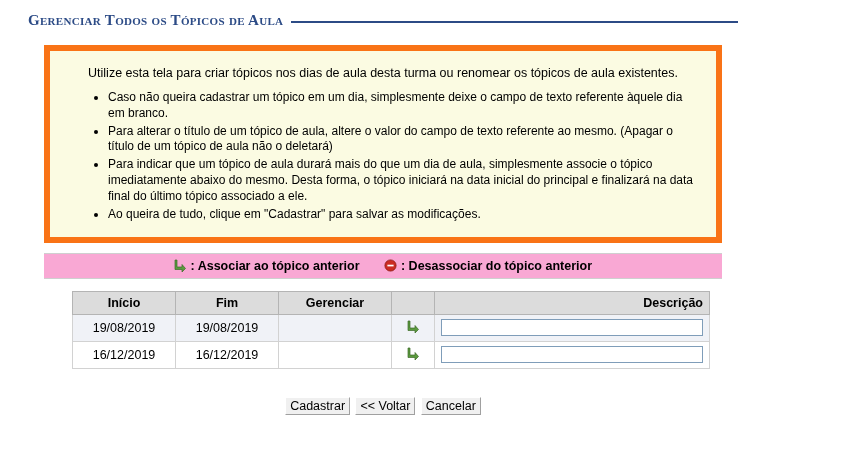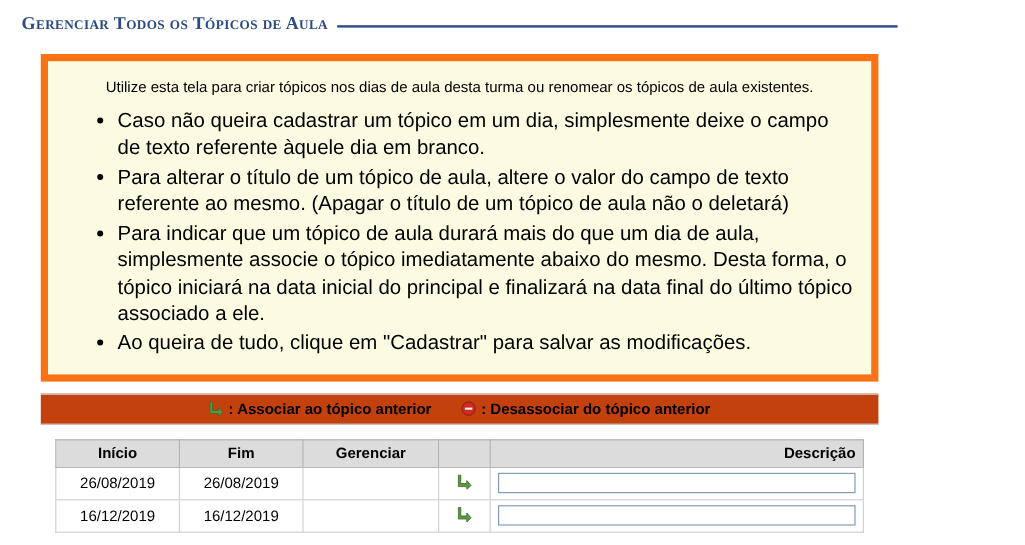--- a/index.html
+++ b/index.html
@@ -13,21 +13,21 @@
     font-family: "Liberation Sans", sans-serif;
     font-size: 12px;
     color: #000000;
     overflow: hidden;
   }
   .page {
     position: relative;
     width: 766px;
     height: 454px;
     box-sizing: border-box;
-    padding: 0 18px;
+    padding: 0 28px;
   }
 
   
   .page-title-row {
     display: flex;
     align-items: center;
     padding-top: 12px;
     padding-bottom: 2px;
   }
   .page-title {
@@ -58,33 +58,33 @@
   }
   .info-lead {
     text-align: center;
     font-size: 12.5px;
     padding: 4px 20px 8px 20px;
     line-height: 1.35;
   }
   .info-list {
     margin: 0;
     padding-left: 44px;
-    font-size: 17px;
+    font-size: 12px;
     line-height: 1.32;
   }
   .info-list li {
     margin-bottom: 2px;
   }
 
   
   .legend-bar {
     margin: 10px 16px 0 16px;
     border-top: 1px solid #cfcfcf;
     border-bottom: 1px solid #cfcfcf;
-    background: #c2410c;
+    background: #f9a8d4;
     padding: 5px 0 5px 0;
     text-align: center;
     font-size: 12.5px;
     font-weight: bold;
   }
   .legend-item {
     display: inline-block;
     white-space: nowrap;
     margin: 0 6px;
   }
@@ -105,21 +105,21 @@
   .icon-disassoc {
     display: inline-block;
     width: 13px;
     height: 13px;
     vertical-align: -2px;
   }
   .icon-disassoc svg { display: block; }
 
   
   .table-wrap {
-    margin: 12px 28px 0 28px;
+    margin: 12px 28px 0 44px;
   }
   table.topics {
     border-collapse: collapse;
     width: 100%;
     border: 1px solid #9a9a9a;
     background: #ffffff;
   }
   table.topics thead th {
     background: #dcdcdc;
     border: 1px solid #b4b4b4;
@@ -234,36 +234,36 @@
           <th style="width:90px">Início</th>
           <th style="width:90px">Fim</th>
           <th style="width:100px">Gerenciar</th>
           <th style="width:30px"></th>
           <th class="desc-h">Descrição</th>
         </tr>
       </thead>
       <tbody>
 
 
-
-        <tr class="odd">
-          <td class="col-inicio">26/08/2019</td>
-          <td class="col-fim">26/08/2019</td>
+        <tr class="even">
+          <td class="col-inicio">19/08/2019</td>
+          <td class="col-fim">19/08/2019</td>
           <td class="col-mod"></td>
           <td class="col-icon">
             <button class="icon-btn">
               <svg width="13" height="13" viewBox="0 0 13 13">
                 <path d="M3 1 L3 8 L8 8 L8 5.5 L11.5 9.5 L8 13 L8 10.5 L1 10.5 L1 1 Z" fill="#5b9a3e" stroke="#3d6b28" stroke-width="0.7"></path>
               </svg>
             </button>
           </td>
           <td class="col-desc">
             <input class="desc-input" type="text" value="" style="">
           </td>
         </tr>
+
 
 
         <tr class="odd">
           <td class="col-inicio">16/12/2019</td>
           <td class="col-fim">16/12/2019</td>
           <td class="col-mod"></td>
           <td class="col-icon">
             <button class="icon-btn">
               <svg width="13" height="13" viewBox="0 0 13 13">
                 <path d="M3 1 L3 8 L8 8 L8 5.5 L11.5 9.5 L8 13 L8 10.5 L1 10.5 L1 1 Z" fill="#5b9a3e" stroke="#3d6b28" stroke-width="0.7"></path>

